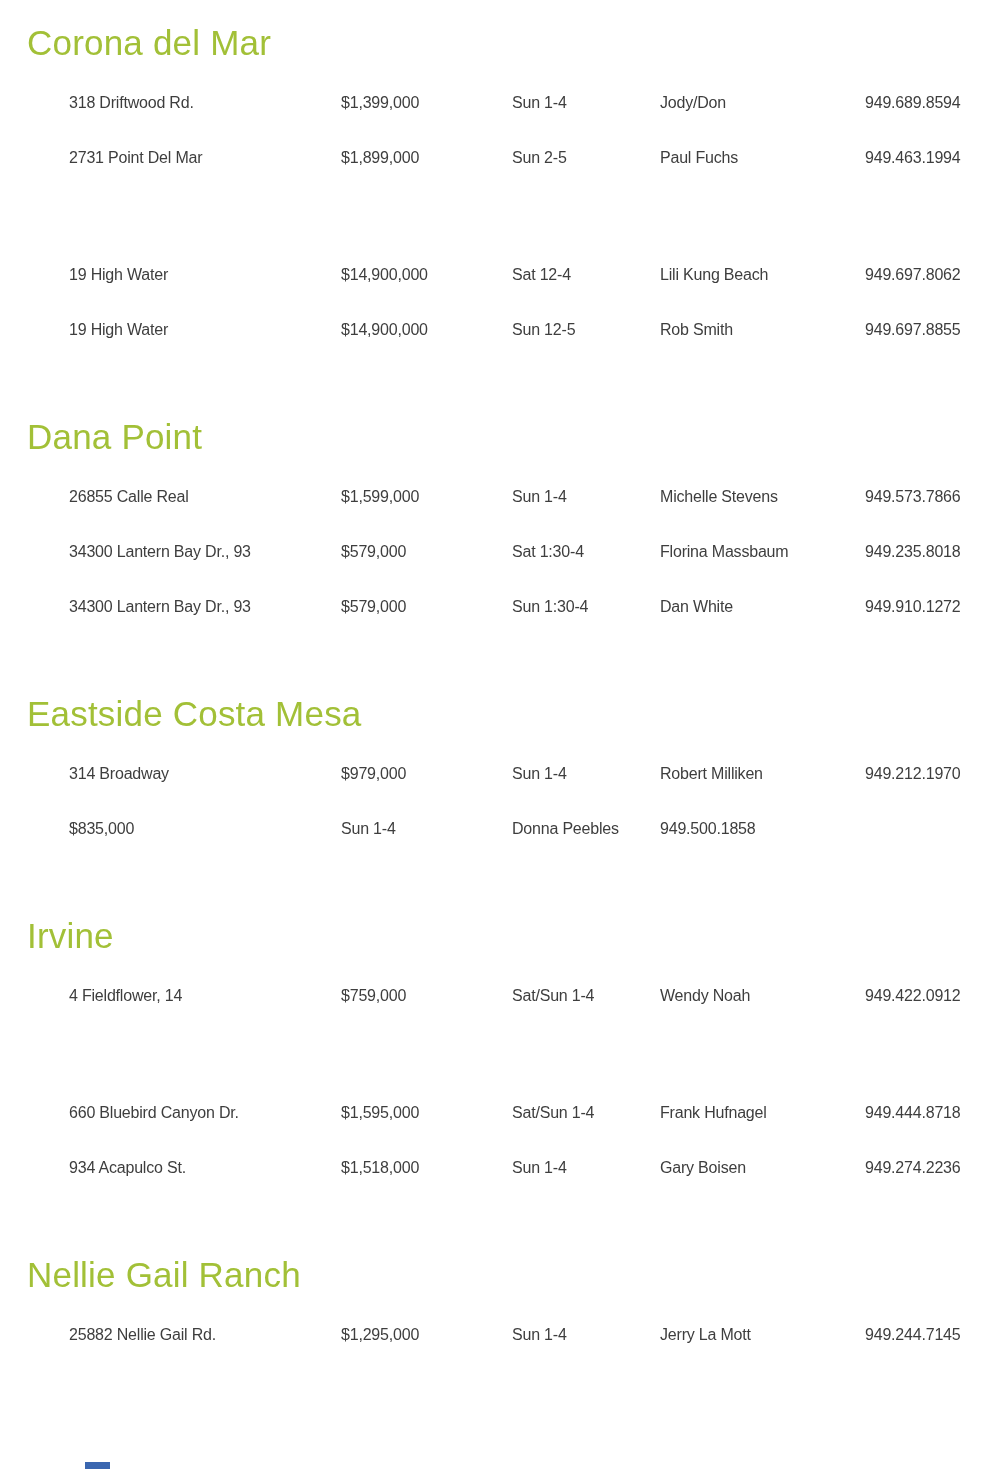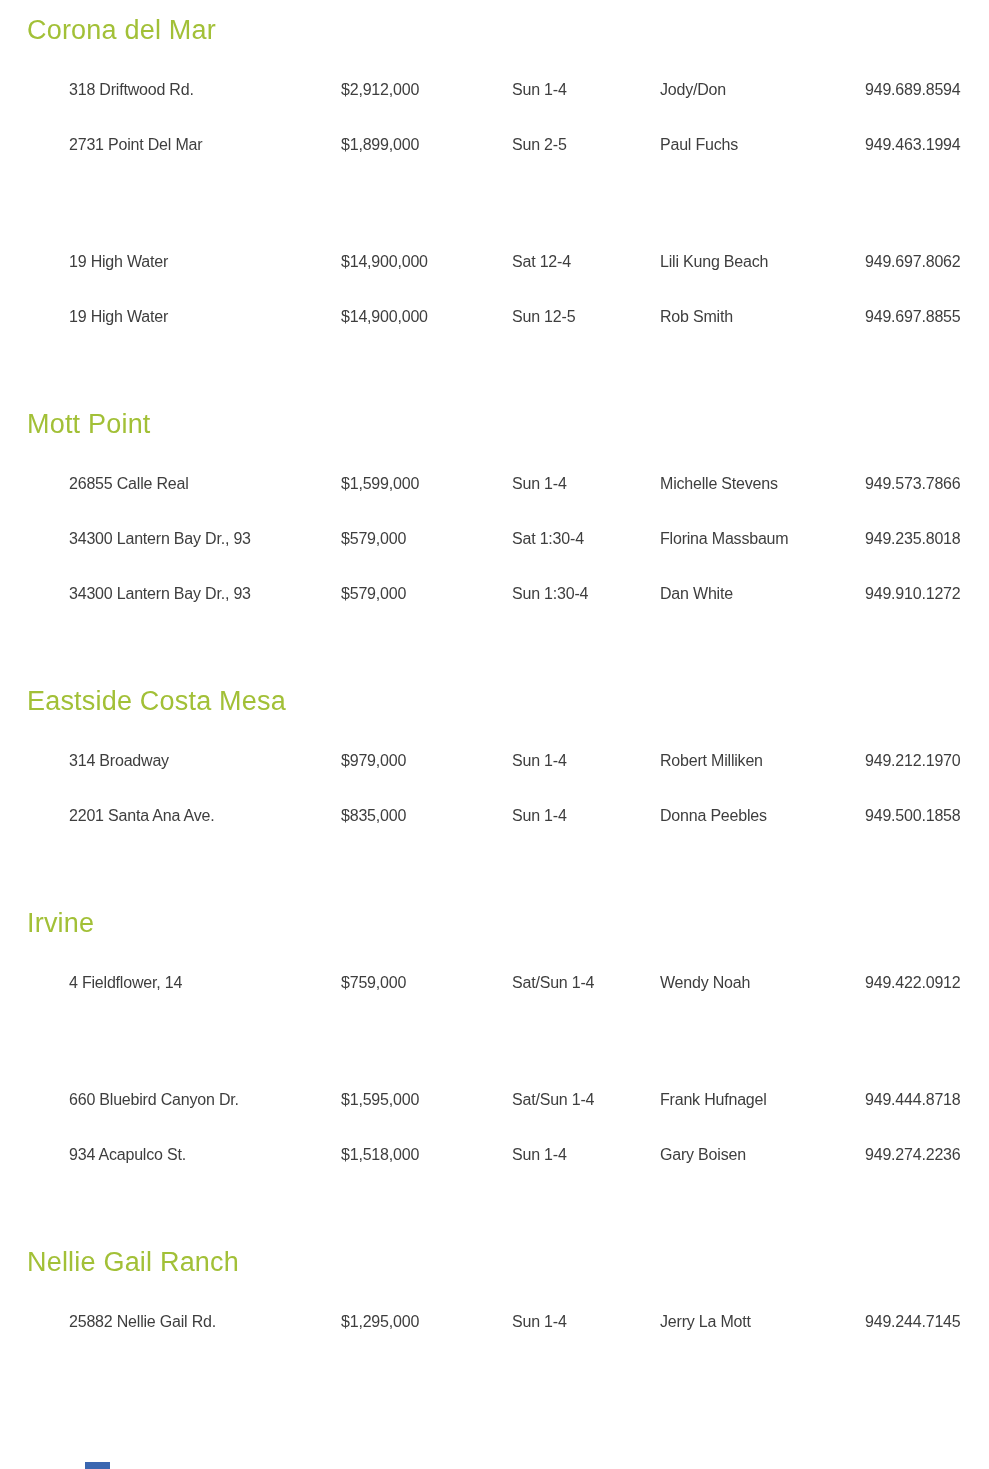--- a/index.html
+++ b/index.html
@@ -11,22 +11,22 @@
     background: var(--page-bg, #ffffff);
     font-family: "Liberation Sans", "DejaVu Sans", sans-serif;
     color: var(--text-color, #3e3e3e);
     overflow: hidden;
     position: relative;
   }
   .city-section {
     margin: 0 0 62px 0;
   }
   .city-heading {
-    margin: 2px 0 14px 0;
-    font-size: 27px;
+    margin: 15px 0 14px 0;
+    font-size: 35px;
     line-height: 36px;
     font-weight: 400;
     color: var(--heading-color, #a2c037);
     letter-spacing: 0.2px;
   }
   .listing-row {
     display: grid;
     grid-template-columns: 272px 171px 148px 205px 1fr;
     align-items: center;
     height: 55px;
@@ -49,21 +49,21 @@
 </style>
 </head>
 <body>
 
 <main id="listings-root">
   <section class="city-section">
     <h2 class="city-heading">Corona del Mar</h2>
     <div class="rows">
   <div class="listing-row">
     <span class="cell address">318 Driftwood Rd.</span>
-    <span class="cell price">$2,912,000</span>
+    <span class="cell price">$1,399,000</span>
     <span class="cell time">Sun 1-4</span>
     <span class="cell agent">Jody/Don</span>
     <span class="cell phone">949.689.8594</span>
   </div>
 
   <div class="listing-row">
     <span class="cell address">2731 Point Del Mar</span>
     <span class="cell price">$1,899,000</span>
     <span class="cell time">Sun 2-5</span>
     <span class="cell agent">Paul Fuchs</span>
@@ -86,21 +86,21 @@
     <span class="cell address">19 High Water</span>
     <span class="cell price">$14,900,000</span>
     <span class="cell time">Sun 12-5</span>
     <span class="cell agent">Rob Smith</span>
     <span class="cell phone">949.697.8855</span>
   </div>
 </div>
   </section>
 
   <section class="city-section">
-    <h2 class="city-heading">Mott Point</h2>
+    <h2 class="city-heading">Dana Point</h2>
     <div class="rows">
   <div class="listing-row">
     <span class="cell address">26855 Calle Real</span>
     <span class="cell price">$1,599,000</span>
     <span class="cell time">Sun 1-4</span>
     <span class="cell agent">Michelle Stevens</span>
     <span class="cell phone">949.573.7866</span>
   </div>
 
   <div class="listing-row">
@@ -126,21 +126,20 @@
     <div class="rows">
   <div class="listing-row">
     <span class="cell address">314 Broadway</span>
     <span class="cell price">$979,000</span>
     <span class="cell time">Sun 1-4</span>
     <span class="cell agent">Robert Milliken</span>
     <span class="cell phone">949.212.1970</span>
   </div>
 
   <div class="listing-row">
-    <span class="cell address">2201 Santa Ana Ave.</span>
     <span class="cell price">$835,000</span>
     <span class="cell time">Sun 1-4</span>
     <span class="cell agent">Donna Peebles</span>
     <span class="cell phone">949.500.1858</span>
   </div>
 </div>
   </section>
 
   <section class="city-section">
     <h2 class="city-heading">Irvine</h2>

